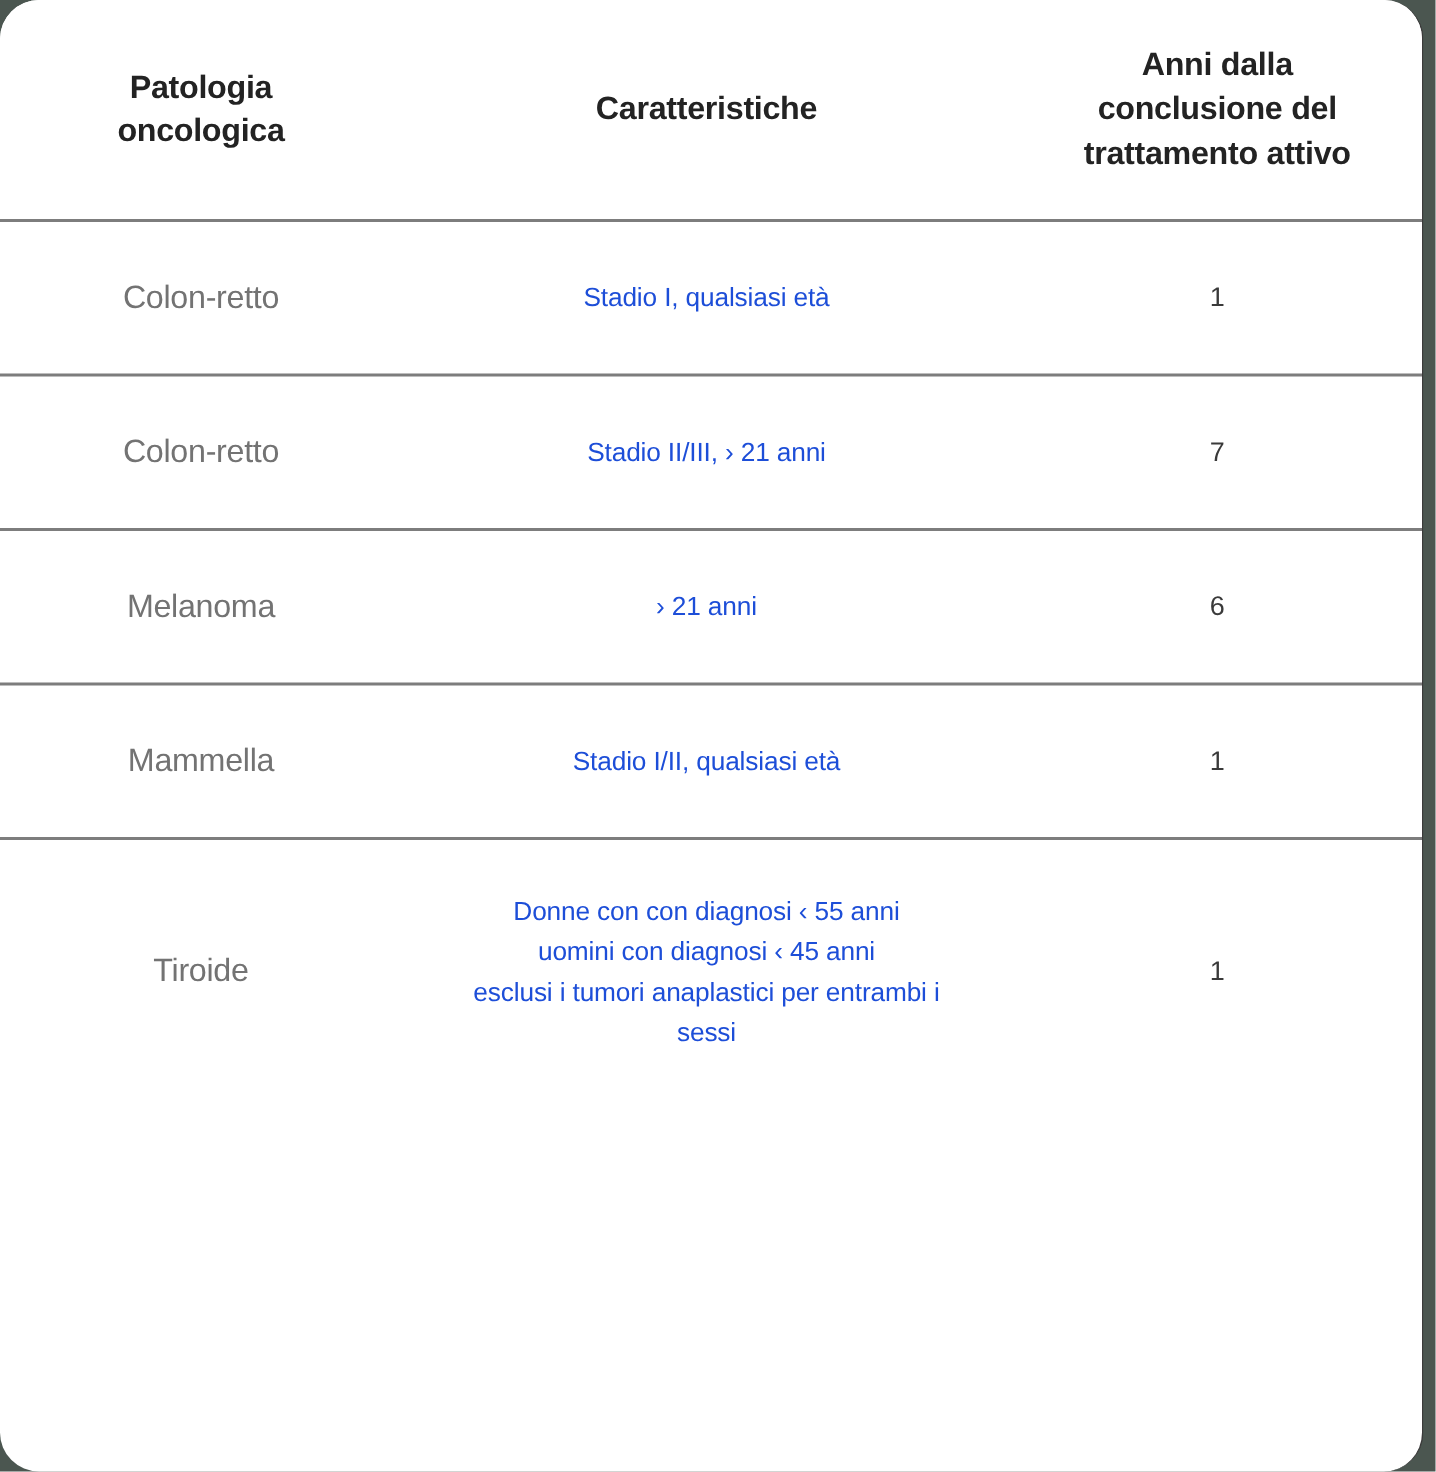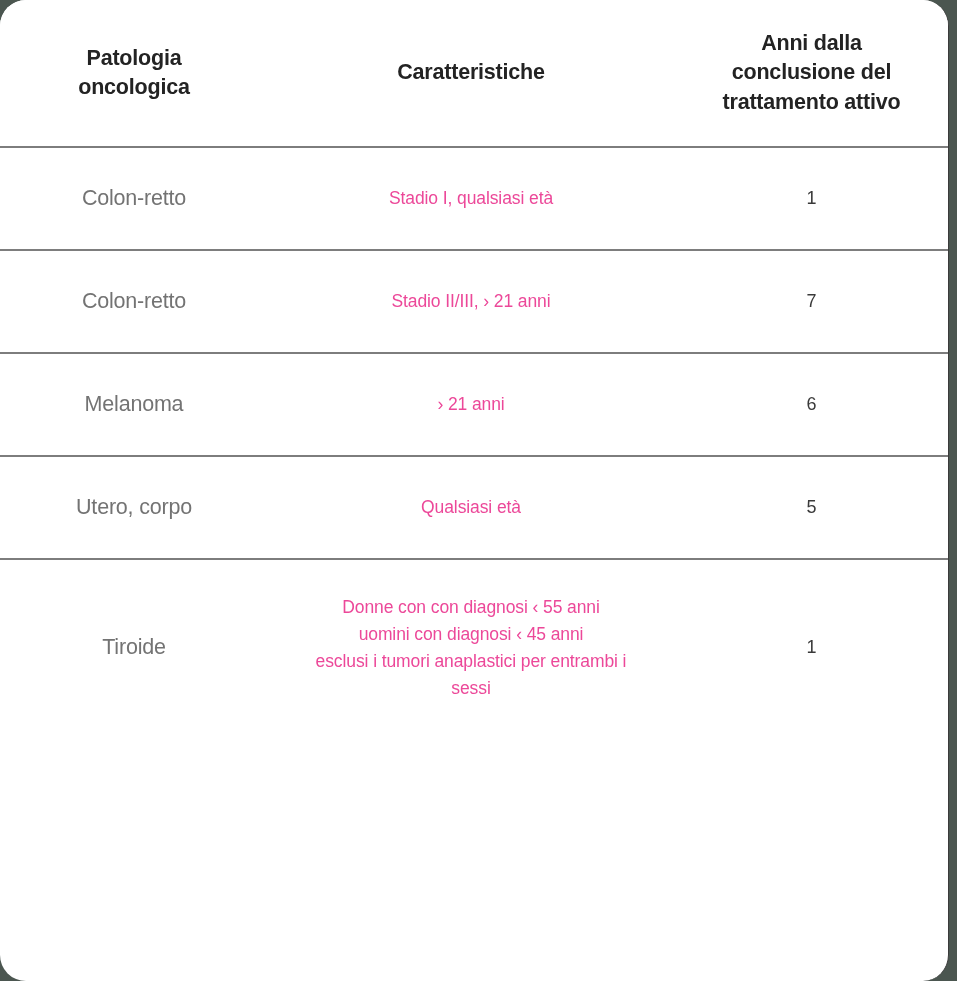--- a/index.html
+++ b/index.html
@@ -68,21 +68,21 @@
     font-size: 21.5px;
     line-height: 1.3;
     color: #737373;
     letter-spacing: -0.2px;
     font-weight: 400;
   }
 
   td.cell-caratteristiche {
     font-size: 17.5px;
     line-height: 1.55;
-    color: #ec4899;
+    color: #1d4ed8;
     letter-spacing: -0.1px;
     font-weight: 400;
     padding-left: 34px;
     padding-right: 34px;
     white-space: pre-line;
   }
 
   td.cell-anni {
     font-size: 18px;
     line-height: 1.3;
@@ -123,23 +123,23 @@
         <td class="cell-patologia">Colon-retto</td>
         <td class="cell-caratteristiche">Stadio II/III,  › 21 anni</td>
         <td class="cell-anni">7</td>
       </tr>
       <tr class="row-std">
         <td class="cell-patologia">Melanoma</td>
         <td class="cell-caratteristiche">› 21 anni</td>
         <td class="cell-anni">6</td>
       </tr>
       <tr class="row-std">
-        <td class="cell-patologia">Utero, corpo</td>
-        <td class="cell-caratteristiche">Qualsiasi età</td>
-        <td class="cell-anni">5</td>
+        <td class="cell-patologia">Mammella</td>
+        <td class="cell-caratteristiche">Stadio I/II, qualsiasi età</td>
+        <td class="cell-anni">1</td>
       </tr>
       <tr class="row-tall">
         <td class="cell-patologia">Tiroide</td>
         <td class="cell-caratteristiche">Donne con con diagnosi ‹ 55 anni
 uomini con diagnosi ‹ 45 anni
 esclusi i tumori anaplastici per entrambi i sessi</td>
         <td class="cell-anni">1</td>
       </tr>
 
     </tbody>

